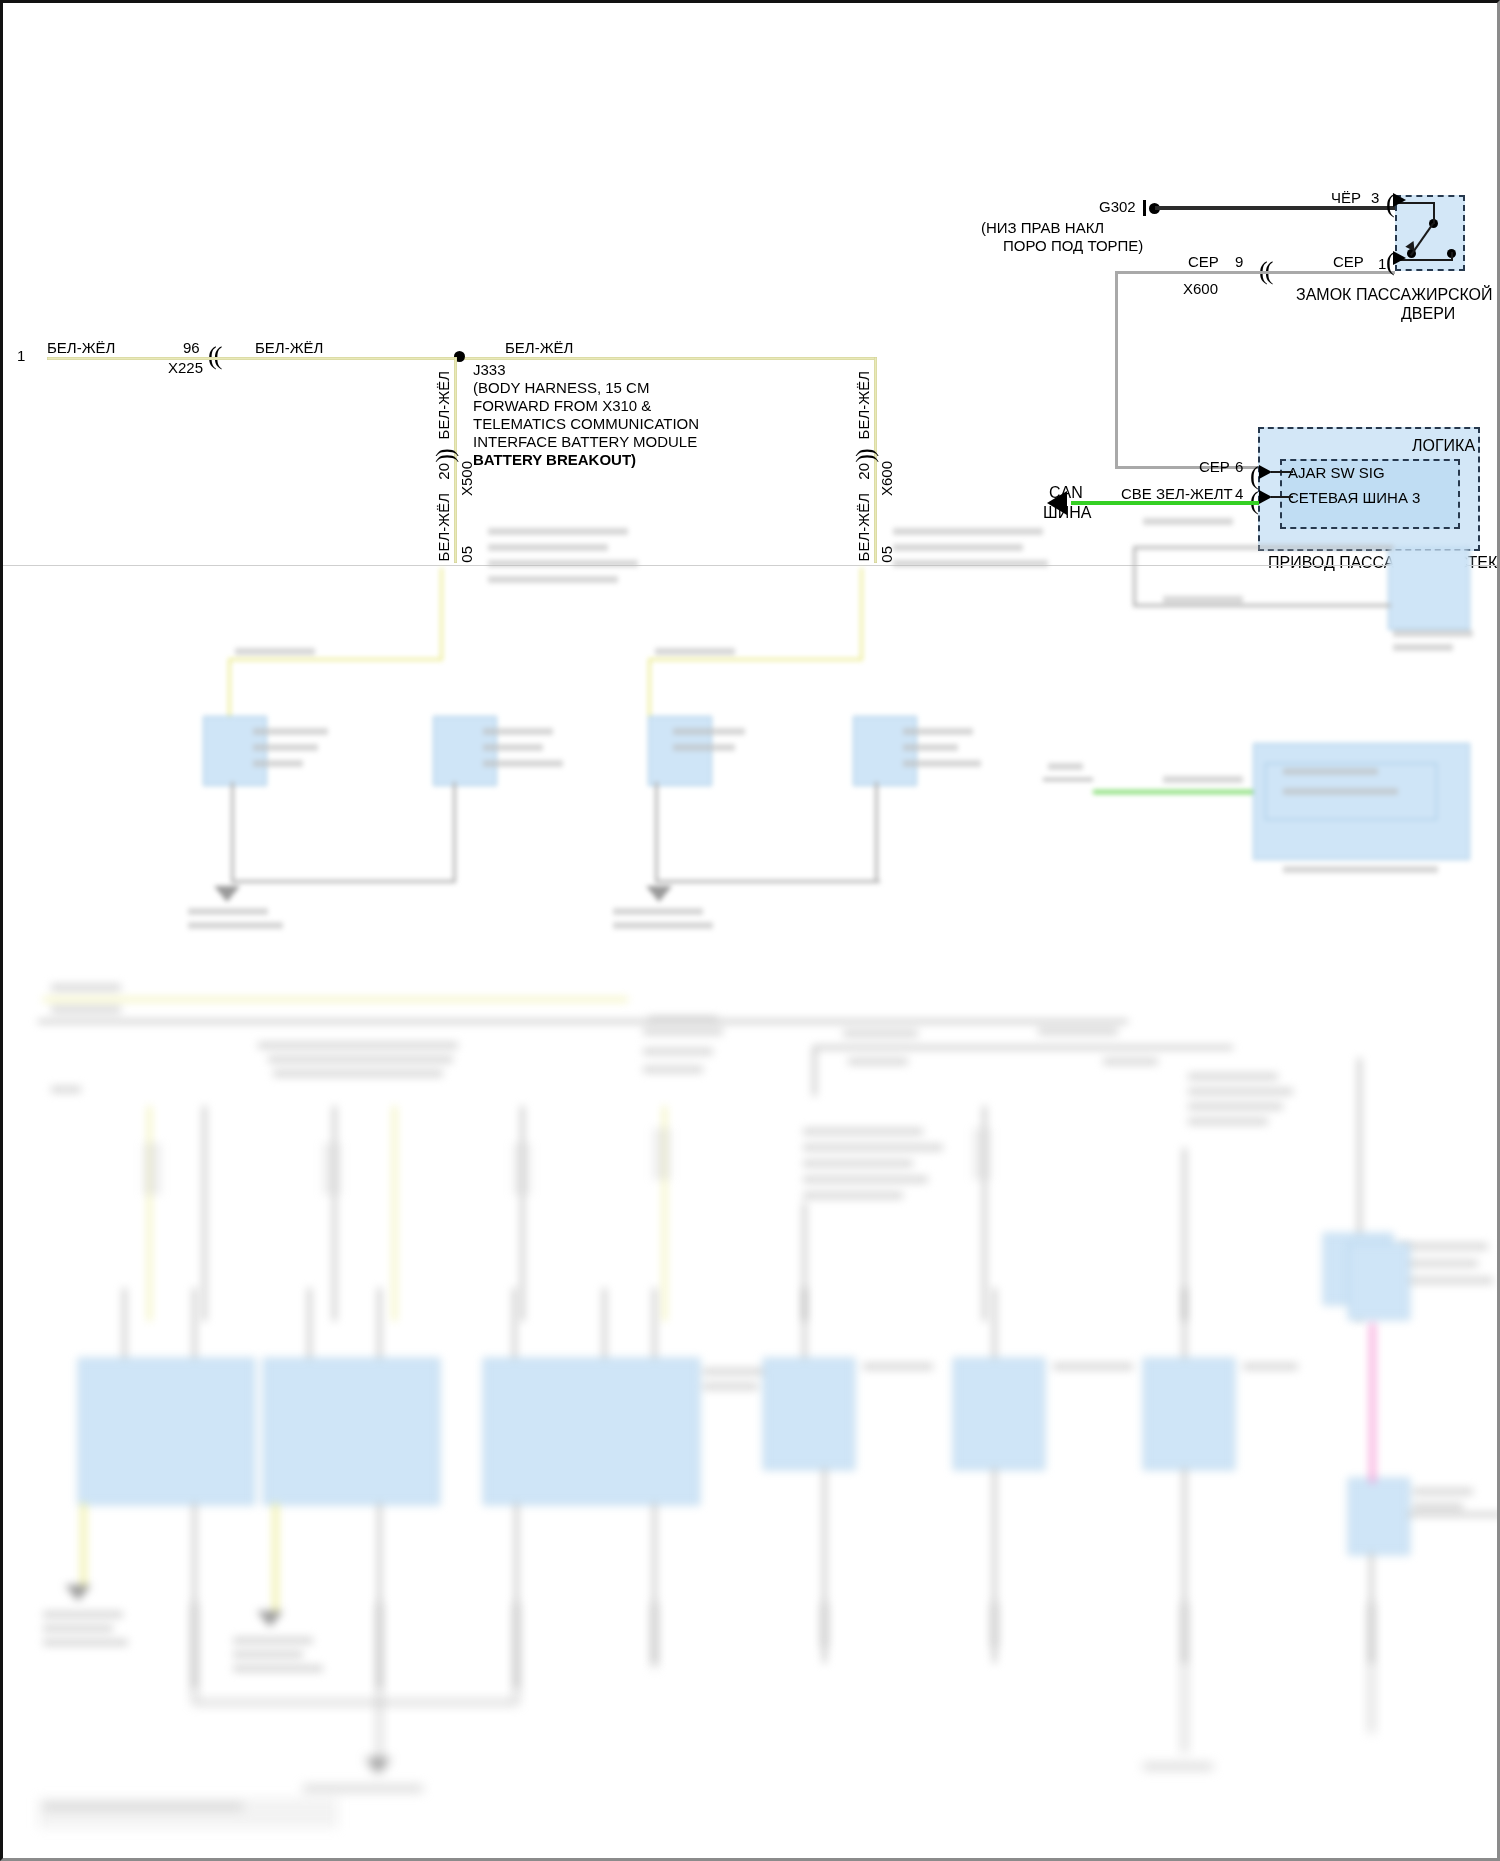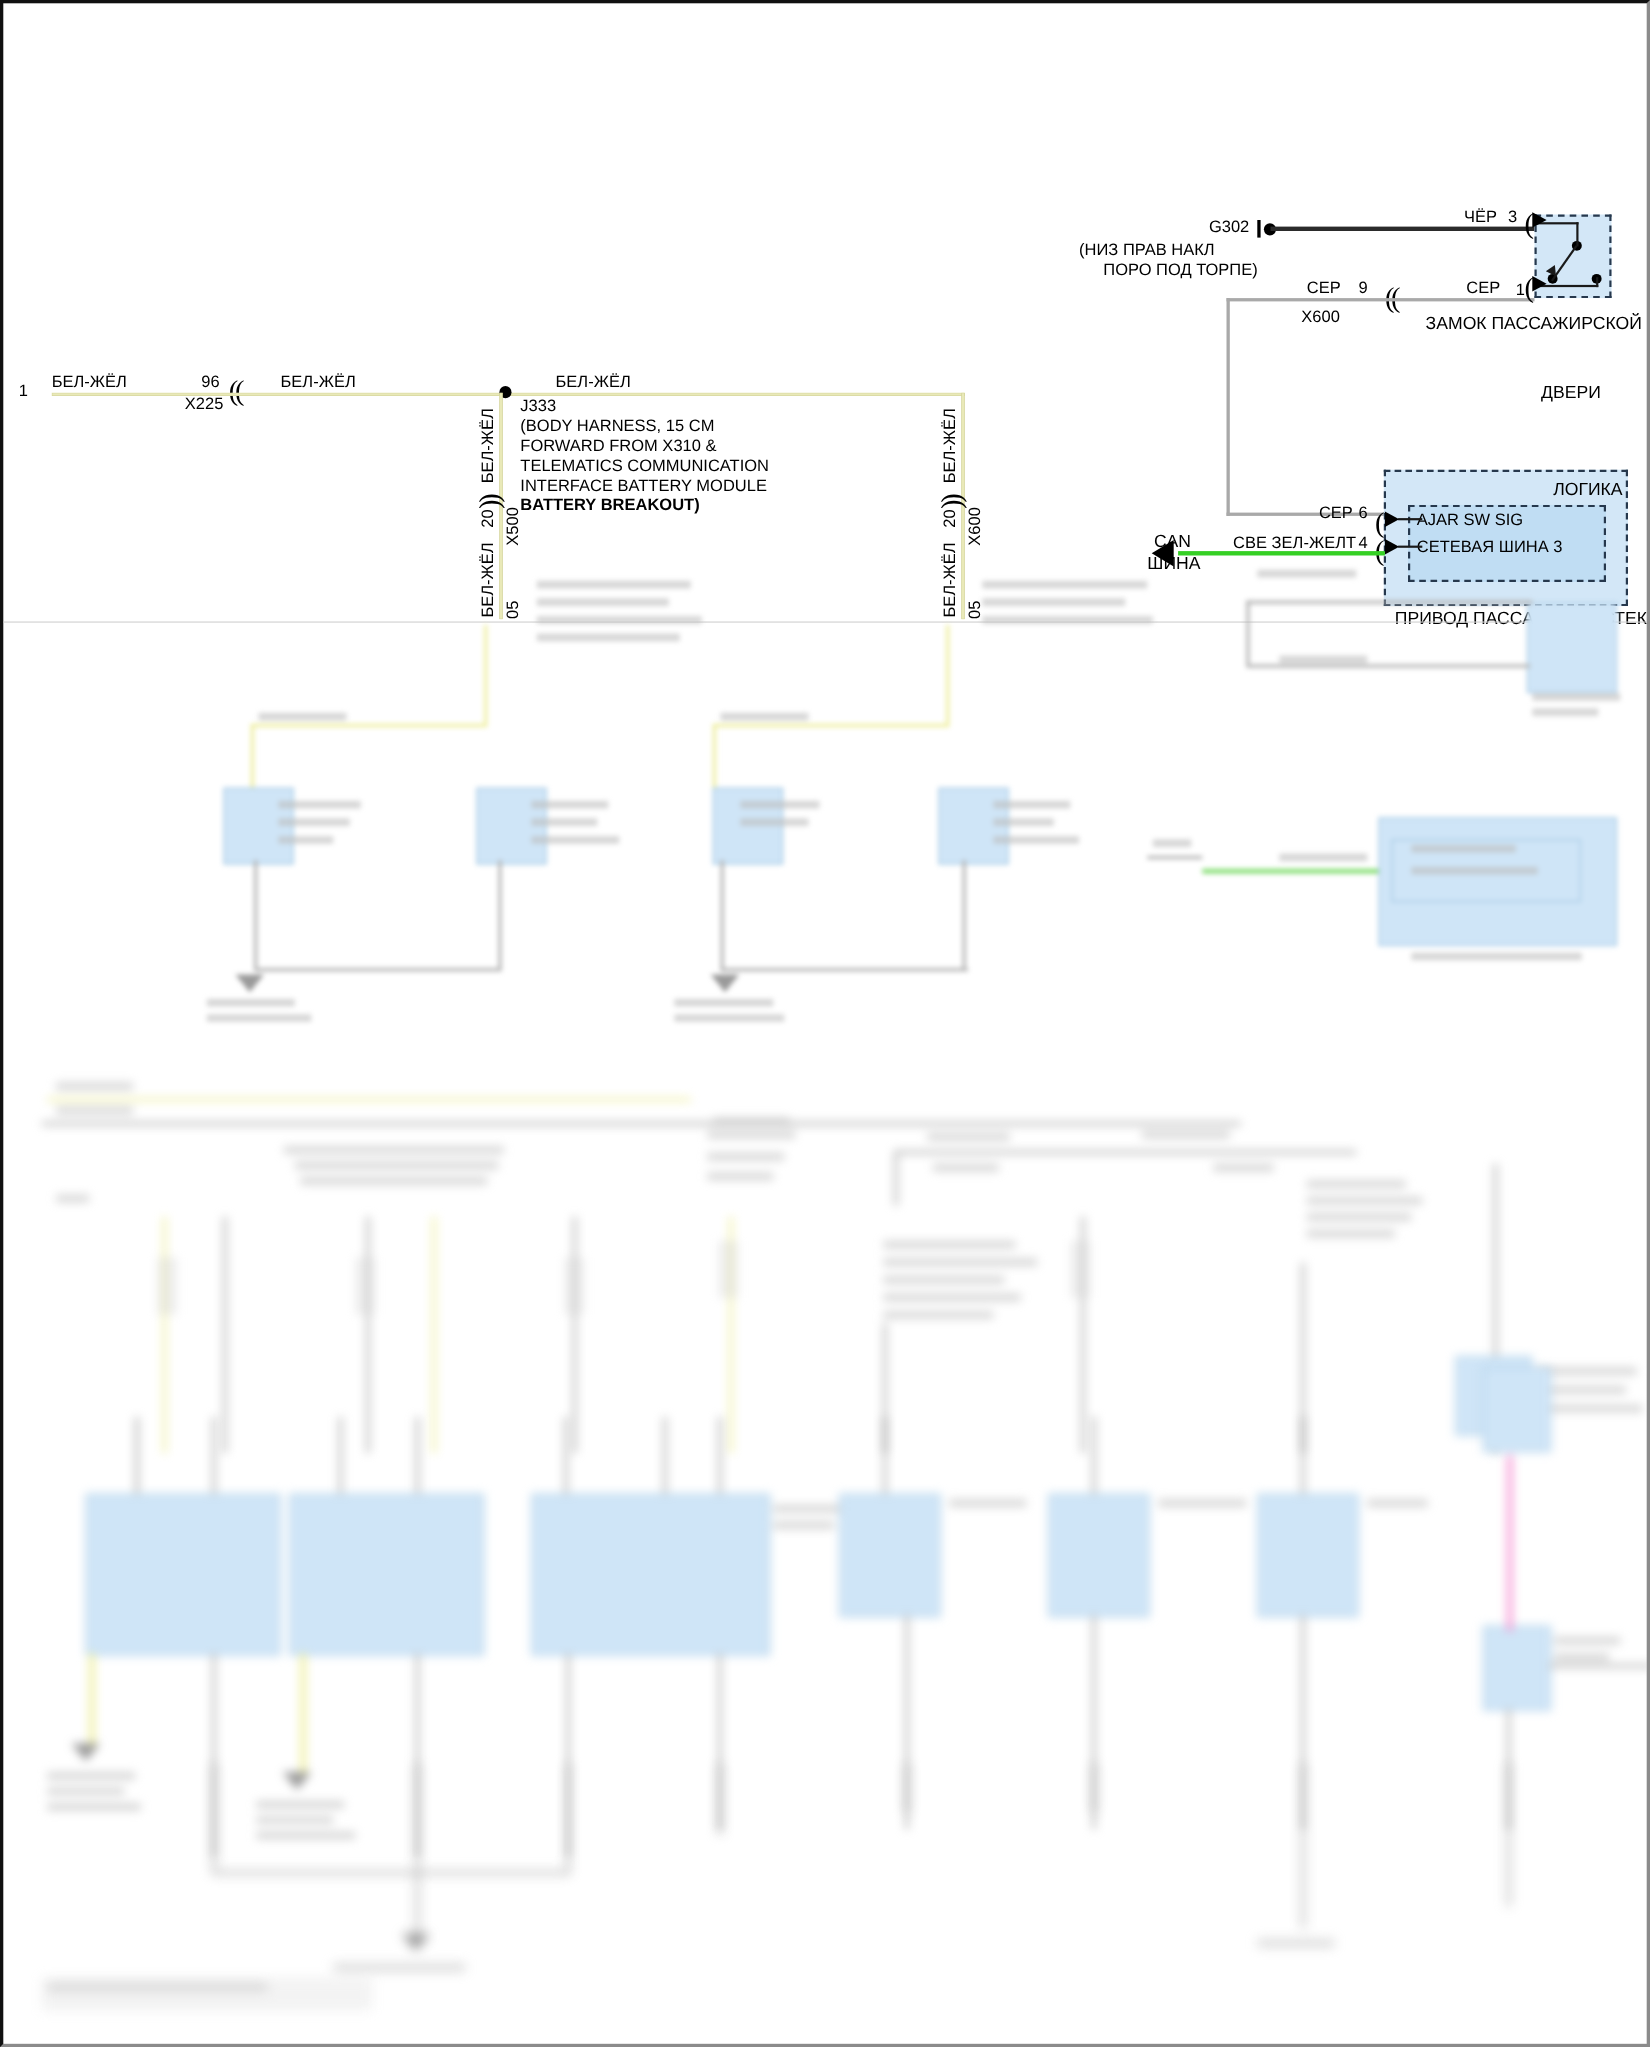--- a/index.html
+++ b/index.html
@@ -122,21 +122,21 @@
 
     <div style="position:absolute;left:0px;top:62px;width:56px;height:2px;background:#1a1a1a;"></div>
     <div style="position:absolute;left:54px;top:55px;width:2px;height:9px;background:#1a1a1a;"></div>
   </div>
   <div class="arrowL" style="left:1390px;top:190px;transform:rotate(180deg);"></div>
   <div class="arrowL" style="left:1390px;top:248px;transform:rotate(180deg);"></div>
   <div class="conn" style="left:1383px;top:186px;letter-spacing:0;">(</div>
   <div class="conn" style="left:1383px;top:244px;letter-spacing:0;">(</div>
 
   <div class="lbl big" style="left:1293px;top:283px;">ЗАМОК ПАССАЖИРСКОЙ</div>
-  <div class="lbl big" style="left:1398px;top:302px;margin-top:44px;">ДВЕРИ</div>
+  <div class="lbl big" style="left:1398px;top:302px;">ДВЕРИ</div>
 
   <div class="module" style="left:1255px;top:424px;width:222px;height:124px;">
     <div class="lbl big" style="left:152px;top:8px;font-weight:400;">ЛОГИКА</div>
     <div class="inner" style="left:20px;top:30px;width:180px;height:70px;">
       <div class="lbl" style="left:6px;top:3px;">AJAR SW SIG</div>
       <div class="lbl" style="left:6px;top:28px;">СЕТЕВАЯ ШИНА 3</div>
     </div>
   </div>
 
   <div style="position:absolute;left:1268px;top:468px;width:22px;height:2px;background:#1a1a1a;"></div>

